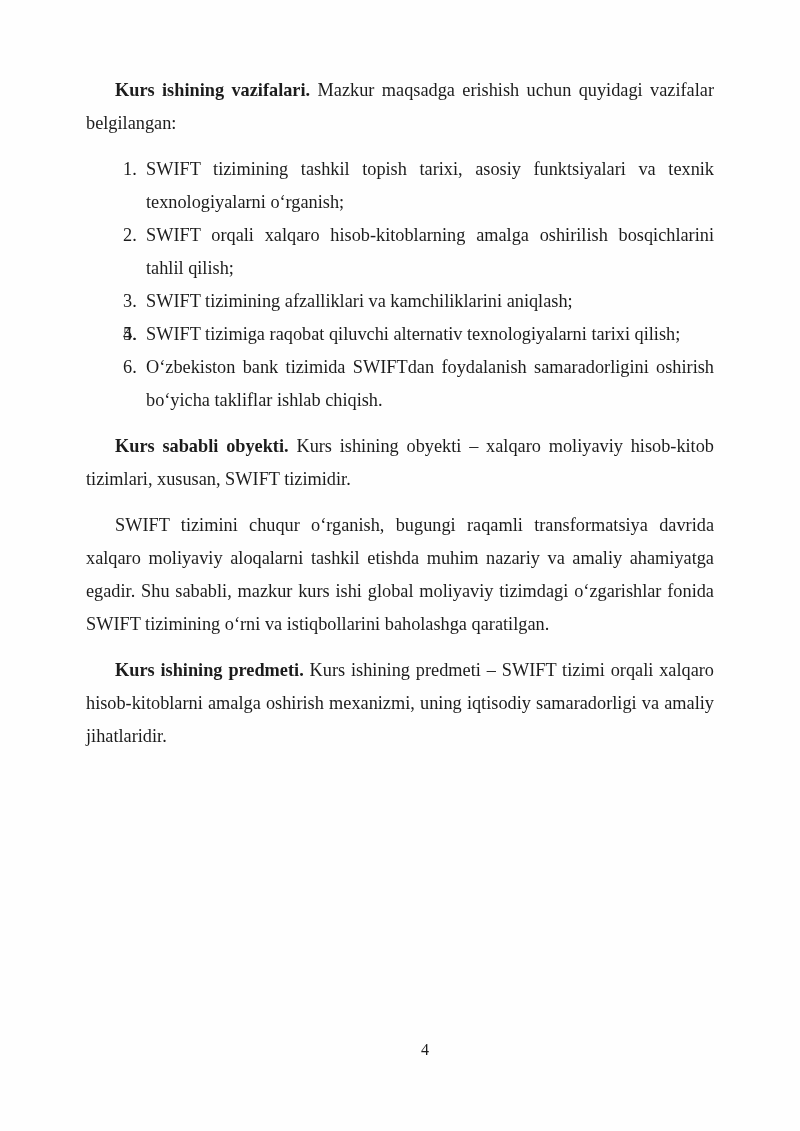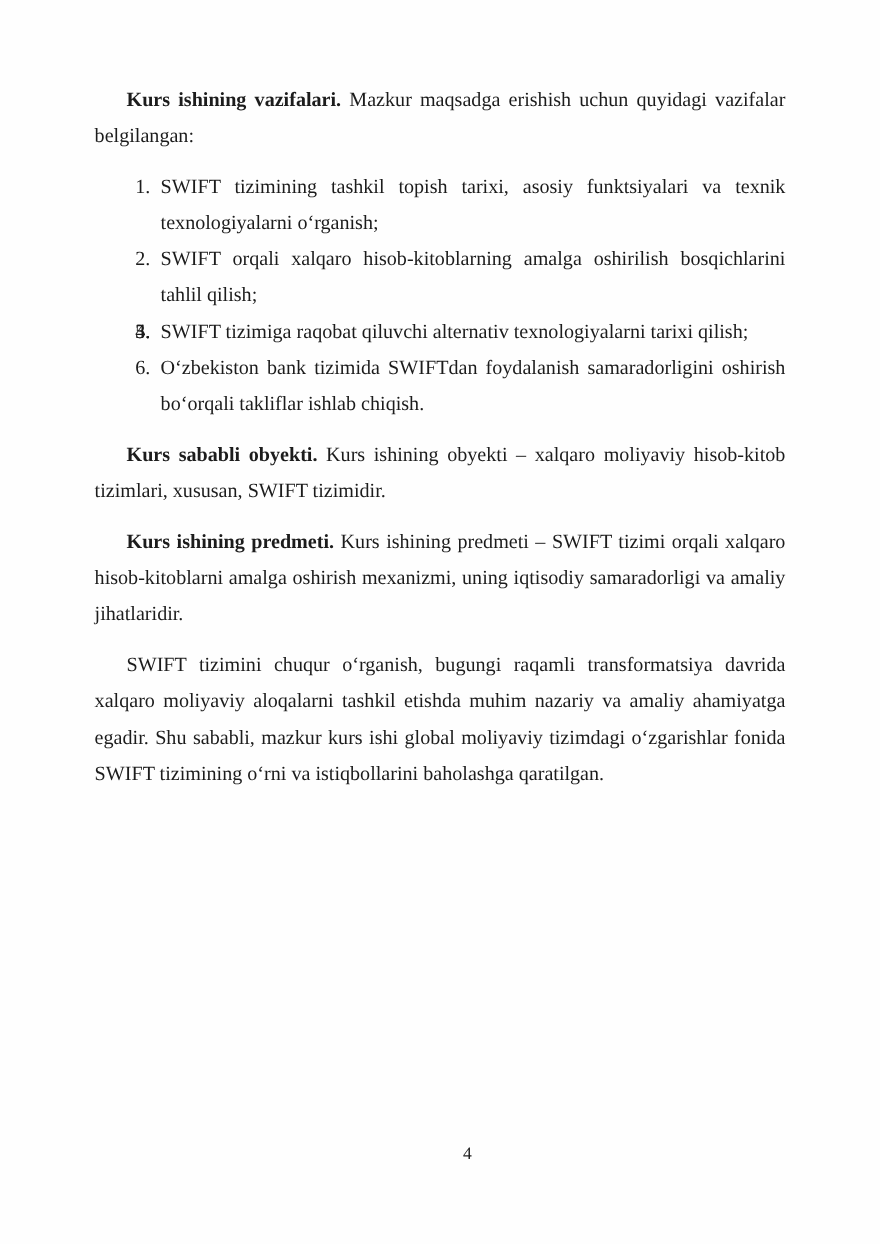--- a/index.html
+++ b/index.html
@@ -69,36 +69,37 @@
       <div class="list-item">
         <span class="num">1.</span>
         <span>SWIFT tizimining tashkil topish tarixi, asosiy funktsiyalari va texnik texnologiyalarni o‘rganish;</span>
       </div>
       <div class="list-item">
         <span class="num">2.</span>
         <span>SWIFT orqali xalqaro hisob-kitoblarning amalga oshirilish bosqichlarini tahlil qilish;</span>
       </div>
       <div class="list-item">
         <span class="num">3.</span>
+        <span>SWIFT tizimining afzalliklari va kamchiliklarini aniqlash;</span>
       </div>
       <div class="list-item">
         <span class="num">4.</span>
       </div>
       <div class="list-item">
         <span class="num">5.</span>
         <span>SWIFT tizimiga raqobat qiluvchi alternativ texnologiyalarni tarixi qilish;</span>
       </div>
       <div class="list-item">
         <span class="num">6.</span>
-        <span>O‘zbekiston bank tizimida SWIFTdan foydalanish samaradorligini oshirish bo‘orqali takliflar ishlab chiqish.</span>
+        <span>O‘zbekiston bank tizimida SWIFTdan foydalanish samaradorligini oshirish bo‘yicha takliflar ishlab chiqish.</span>
       </div>
     </div>
 
     <p class="para"><span class="lead">Kurs sababli obyekti.</span><span> Kurs ishining obyekti – xalqaro moliyaviy hisob-kitob tizimlari, xususan, SWIFT tizimidir.</span></p>
 
+    <p class="para"><span class="lead"></span><span>SWIFT tizimini chuqur o‘rganish, bugungi raqamli transformatsiya davrida xalqaro moliyaviy aloqalarni tashkil etishda muhim nazariy va amaliy ahamiyatga egadir. Shu sababli, mazkur kurs ishi global moliyaviy tizimdagi o‘zgarishlar fonida SWIFT tizimining o‘rni va istiqbollarini baholashga qaratilgan.</span></p>
+
     <p class="para"><span class="lead">Kurs ishining predmeti.</span><span> Kurs ishining predmeti – SWIFT tizimi orqali xalqaro hisob-kitoblarni amalga oshirish mexanizmi, uning iqtisodiy samaradorligi va amaliy jihatlaridir.</span></p>
-
-    <p class="para"><span class="lead"></span><span>SWIFT tizimini chuqur o‘rganish, bugungi raqamli transformatsiya davrida xalqaro moliyaviy aloqalarni tashkil etishda muhim nazariy va amaliy ahamiyatga egadir. Shu sababli, mazkur kurs ishi global moliyaviy tizimdagi o‘zgarishlar fonida SWIFT tizimining o‘rni va istiqbollarini baholashga qaratilgan.</span></p>
 
   </div>
 
   <div class="page-num">4</div>
 </div>
 
 </body></html>

